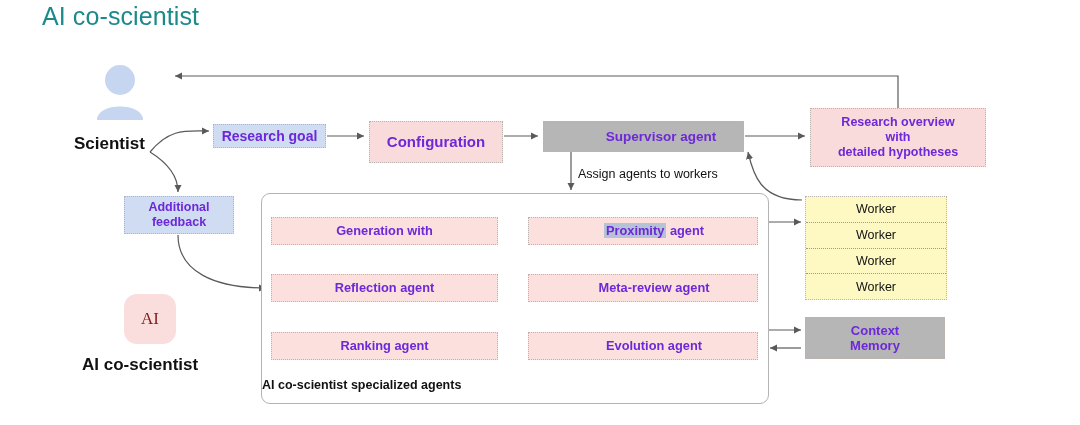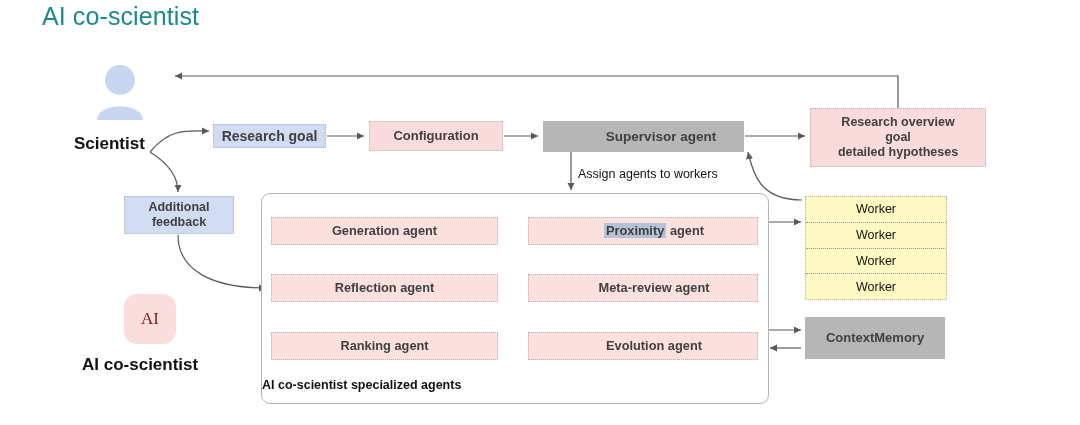--- a/index.html
+++ b/index.html
@@ -19,33 +19,33 @@
     color:#1a8a8a;font-weight:400;
   }
 
   
   #wires{position:absolute;left:0;top:0;width:1080px;height:425px;}
 
   
   .node{
     position:absolute;box-sizing:border-box;
     display:flex;align-items:center;justify-content:center;
-    text-align:center;font-weight:bold;color:#404040;
+    text-align:center;font-weight:bold;color:#6d28d9;
     line-height:1.18;
   }
   .dotted{border:1px dotted #b9b2ae;}
 
   .blue{background:#cfdcf2;}
   .pink{background:#fadbdb;}
   .pink-soft{background:#fbe0de;}
   .gray{background:#b6b6b6;}
 
   
   #research-goal{left:213px;top:124px;width:113px;height:24px;font-size:14px;}
-  #configuration{left:369px;top:121px;width:134px;height:30px;font-size:13px;text-align:center;}
+  #configuration{left:369px;top:121px;width:134px;height:42px;font-size:15px;text-align:center;}
   #supervisor{left:543px;top:121px;width:201px;height:31px;font-size:13.5px;padding-left:35px;}
   #research-overview{left:810px;top:108px;width:176px;height:59px;font-size:12.5px;flex-direction:column;}
   #additional-feedback{left:124px;top:196px;width:110px;height:38px;font-size:12.5px;flex-direction:column;}
 
   #assign-label{
     position:absolute;left:578px;top:167px;
     font-size:12.5px;color:#111;font-weight:400;
     font-family:"Liberation Sans", sans-serif;
   }
 
@@ -75,21 +75,21 @@
     position:absolute;left:805px;top:196px;width:140px;height:102px;
     border:1px dotted #b9b2ae;background:#fef9c3;
     display:flex;flex-direction:column;
   }
   .worker{
     flex:1;display:flex;align-items:center;justify-content:center;
     font-size:12.5px;color:#111;font-weight:400;
   }
   .worker + .worker{border-top:1px dotted #9a9a9a;}
 
-  #context-memory{left:805px;top:317px;width:140px;height:42px;font-size:13px;flex-direction:row;}
+  #context-memory{left:805px;top:317px;width:140px;height:42px;font-size:13px;flex-direction:column;}
 
   
   #avatar{position:absolute;left:94px;top:64px;width:52px;height:56px;}
   #scientist-label{
     position:absolute;left:74px;top:134px;
     font-size:17px;font-weight:bold;color:#111;
   }
 
   
   #ai-logo{
@@ -191,32 +191,32 @@
   <div class="node dotted blue" id="research-goal">Research goal</div>
 
   <div class="node dotted pink" id="configuration">Configuration</div>
 
   <div class="node dotted gray" id="supervisor">Supervisor agent</div>
 
   <div id="assign-label">Assign agents to workers</div>
 
   <div class="node dotted pink" id="research-overview">
     <span>Research overview</span>
-    <span>goal</span>
+    <span>with</span>
     <span>detailed hypotheses</span>
   </div>
 
   <div class="node dotted blue" id="additional-feedback">
     <span>Additional</span>
     <span>feedback</span>
   </div>
 
   <div id="agents-box"></div>
 
-  <div class="node dotted pink-soft agent col-l row1">Generation agent</div>
+  <div class="node dotted pink-soft agent col-l row1">Generation with</div>
 
   <div class="node dotted pink-soft agent col-r row1">
     <span><span class="sel">Proximity</span> <span>agent</span></span>
   </div>
 
   <div class="node dotted pink-soft agent col-l row2">Reflection agent</div>
 
   <div class="node dotted pink-soft agent col-r row2">Meta-review agent</div>
 
   <div class="node dotted pink-soft agent col-l row3">Ranking agent</div>

